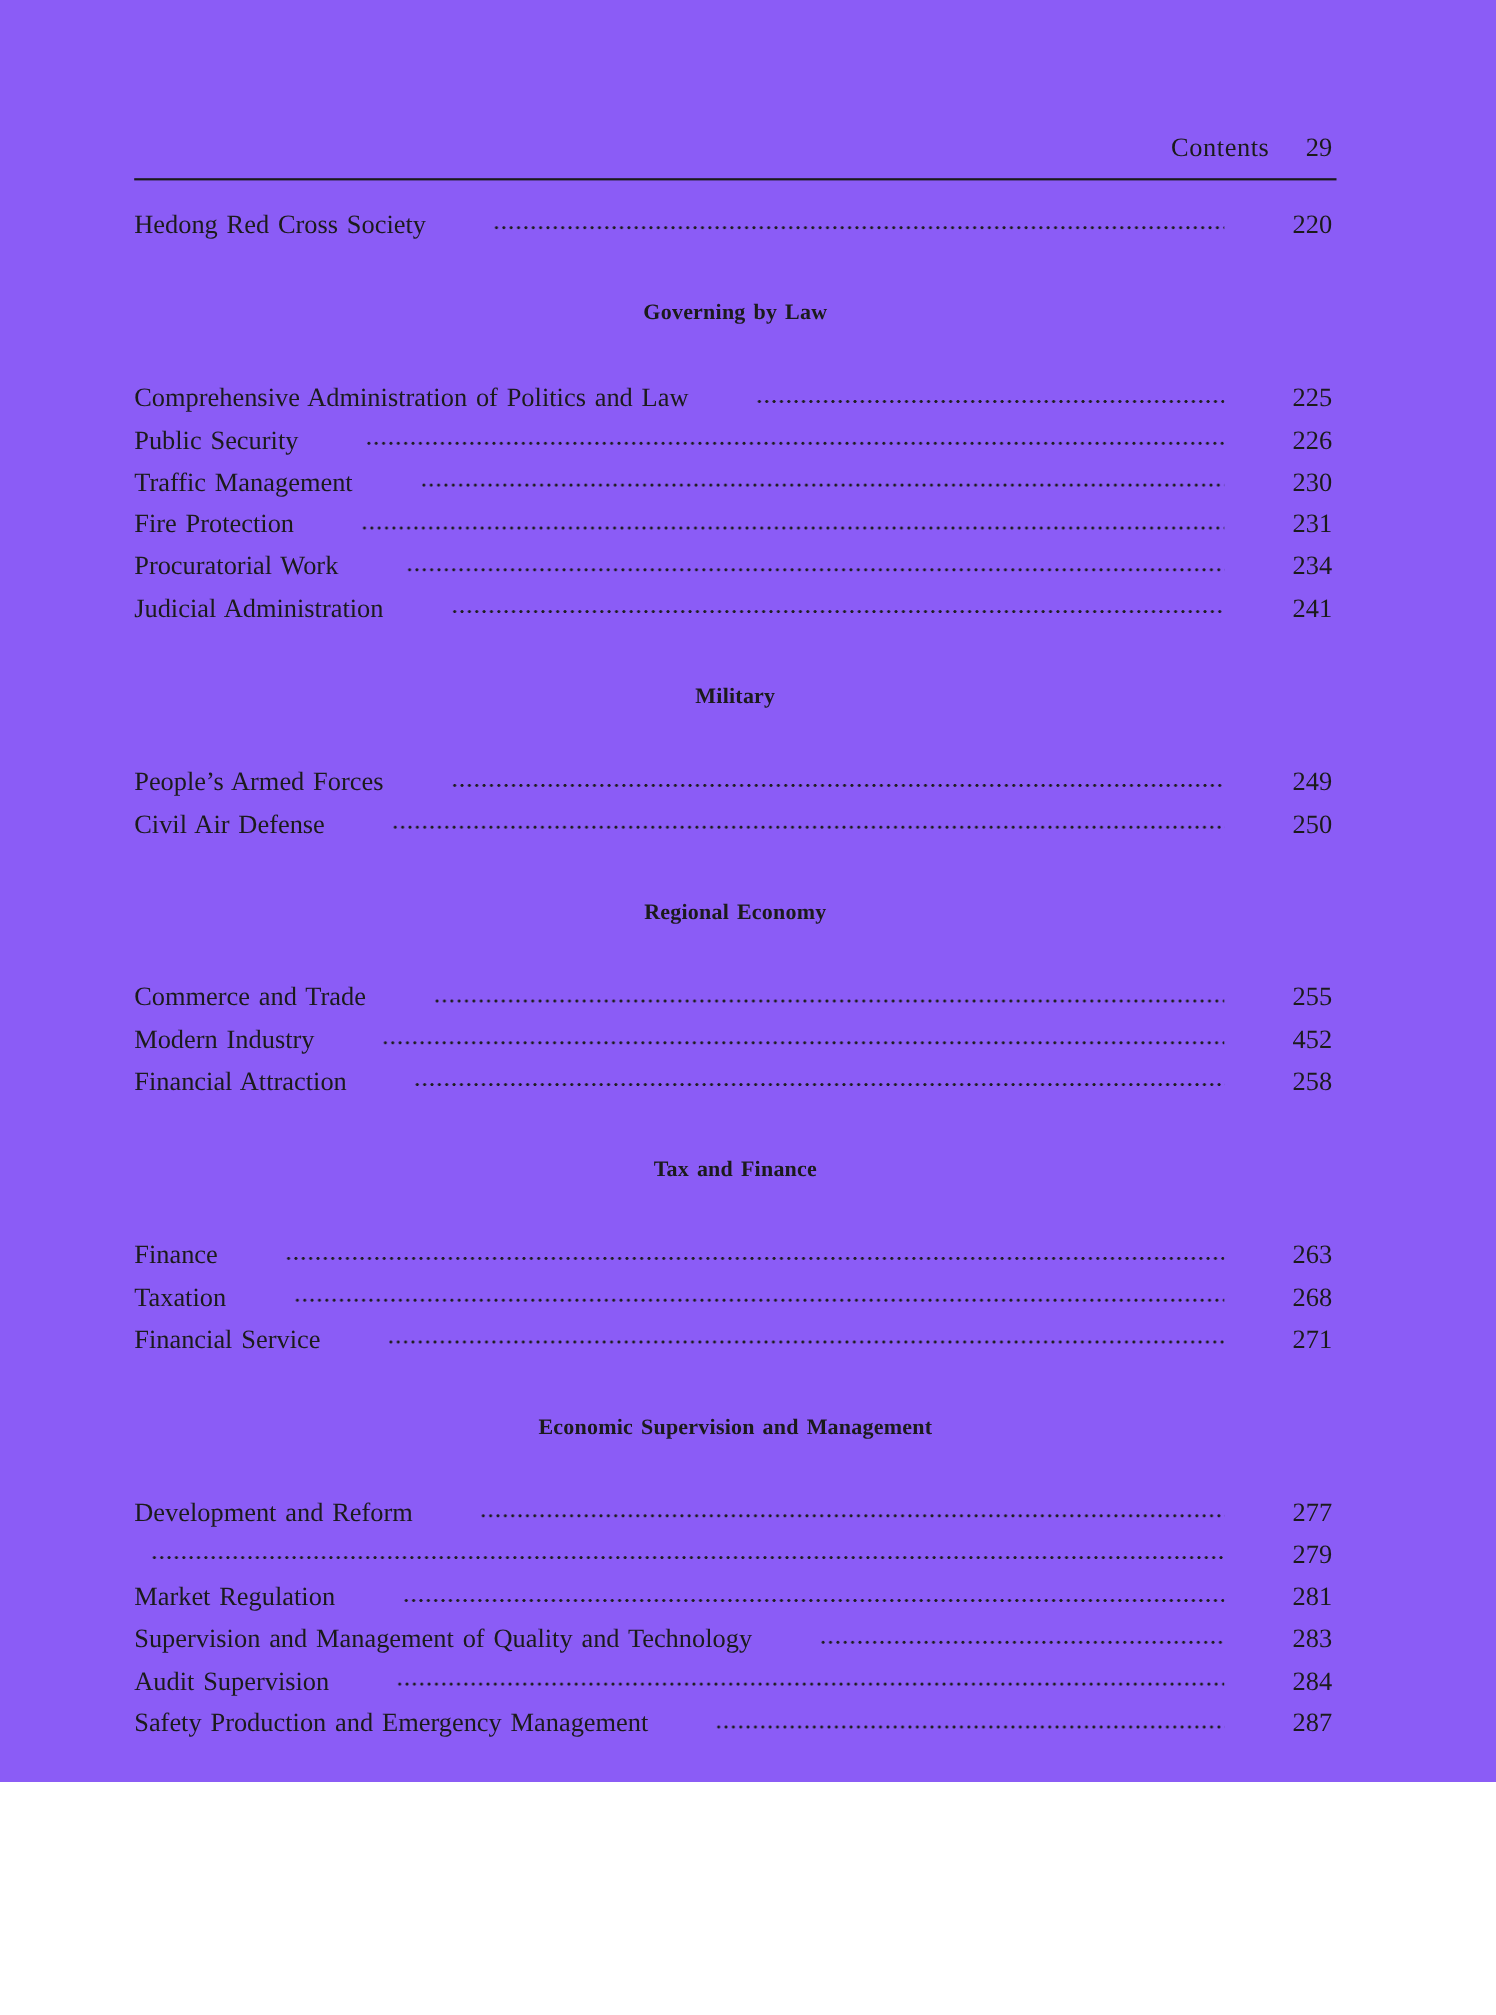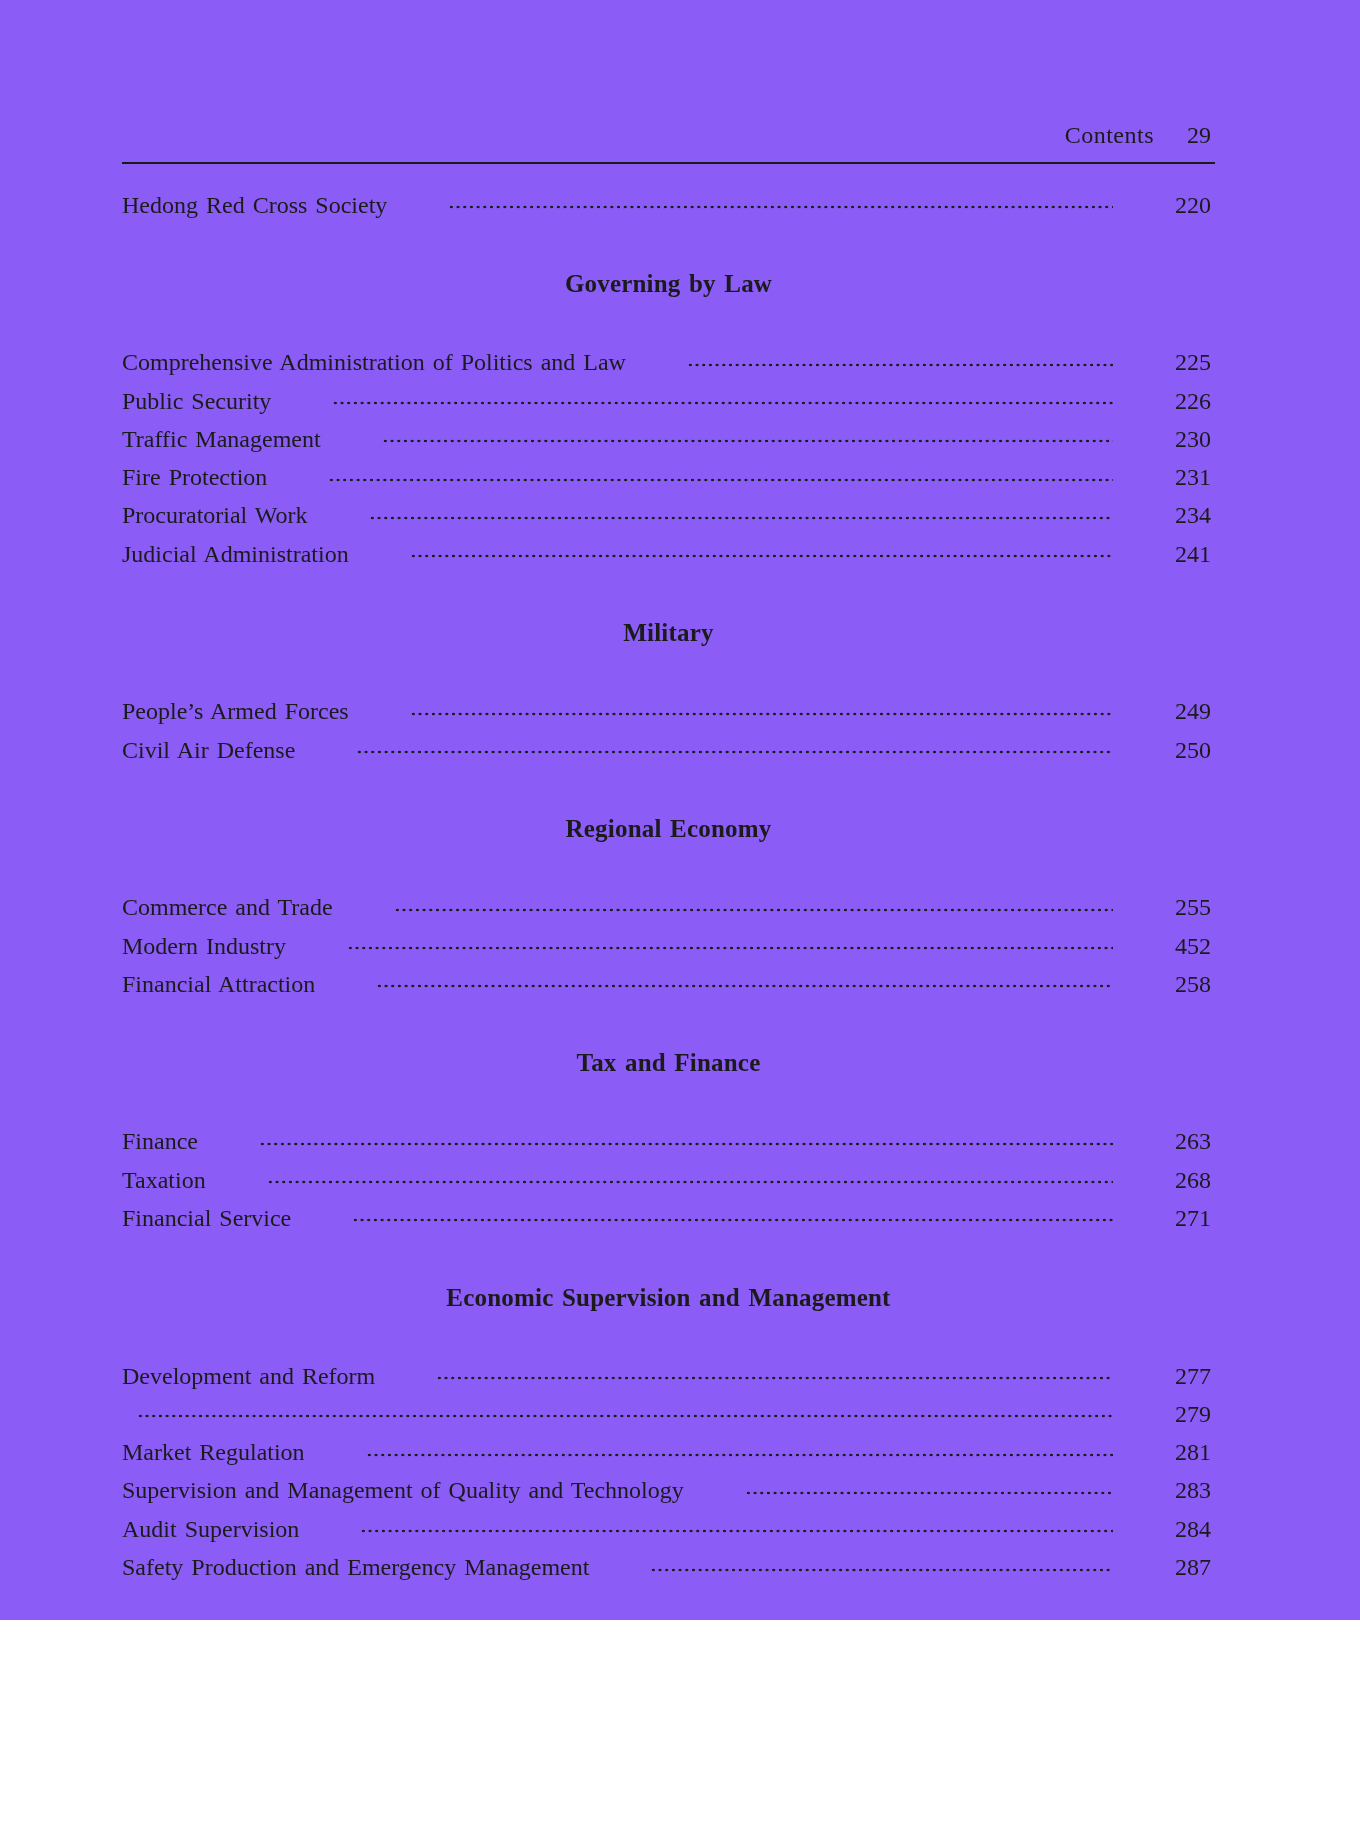--- a/index.html
+++ b/index.html
@@ -55,21 +55,21 @@
     flex: 0 0 auto;
     min-width: 44px;
     text-align: center;
   }
   .heading {
     height: 38.3px;
     line-height: 38.3px;
     margin: 41px 0 40px 0;
     text-align: center;
     font-weight: bold;
-    font-size: 25px;
+    font-size: 20px;
     letter-spacing: 0.2px;
     word-spacing: 2px;
   }
   section.first .entries { margin-top: 0; }
 </style>
 </head>
 <body>
 
 <div class="page">
   <div class="content">

